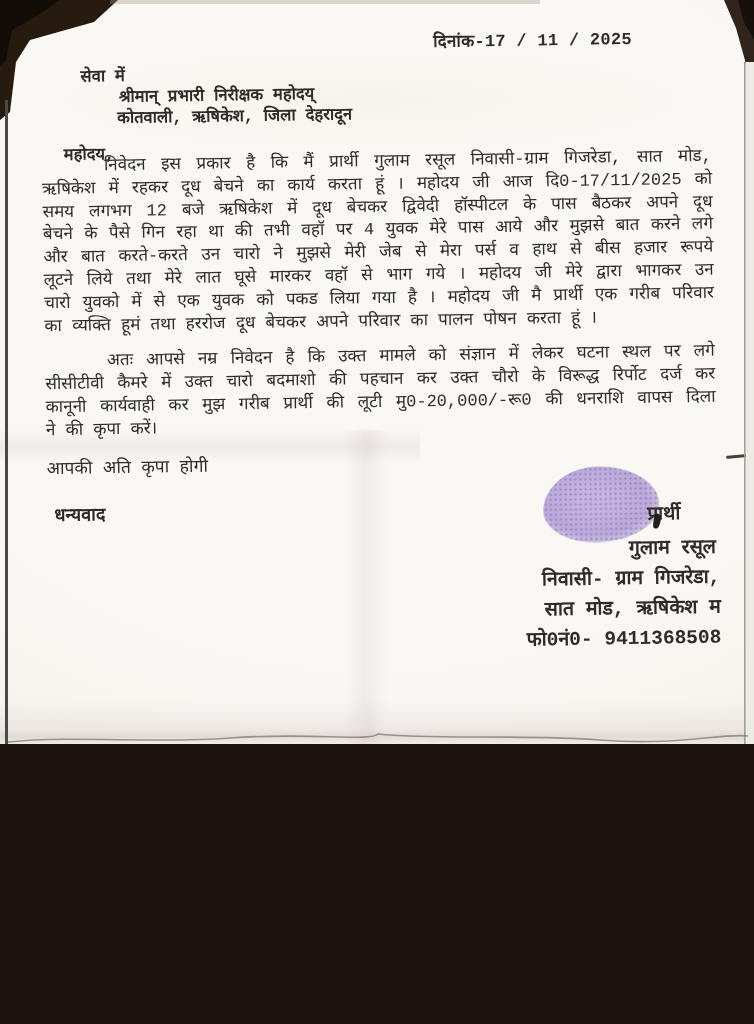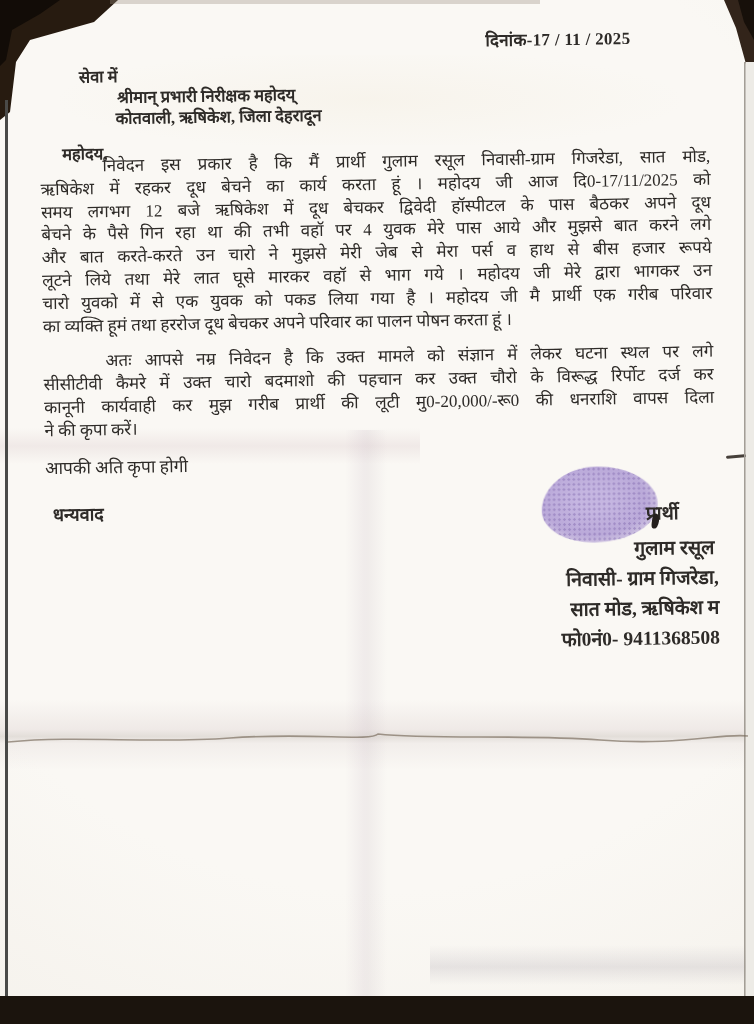--- a/index.html
+++ b/index.html
@@ -1,18 +1,18 @@
 <!DOCTYPE html>
 <html><head>
 <meta charset="utf-8">
 <style>
   html,body{margin:0;padding:0;background:#1b140d;}
-  .photo{position:relative;width:754px;height:996px;overflow:hidden;
+  .photo{position:relative;width:754px;height:744px;overflow:hidden;
          background:radial-gradient(120% 90% at 50% 40%, #faf8f4 55%, #f2eee7 100%);
-         font-family:Liberation Serif, serif;color:#2e2b28;}
+         font-family:Liberation Mono, monospace;color:#2e2b28;}
   
   .frame-svg{position:absolute;inset:0;z-index:6;pointer-events:none;}
   
   .crease{position:absolute;pointer-events:none;z-index:1;}
   .crease-h-main{left:0;top:700px;width:754px;height:70px;
     background:linear-gradient(180deg, rgba(190,170,168,0) 0%, rgba(196,176,178,.20) 42%, rgba(122,104,96,.18) 52%, rgba(200,184,186,.16) 62%, rgba(190,170,168,0) 100%);}
   .crease-h-upper{left:0;top:428px;width:420px;height:36px;
     background:linear-gradient(180deg, rgba(205,180,185,0) 0%, rgba(205,180,185,.22) 50%, rgba(205,180,185,0) 100%);}
   .crease-v{left:345px;top:430px;width:42px;height:580px;
     background:linear-gradient(90deg, rgba(180,160,180,0) 0%, rgba(180,160,180,.14) 45%, rgba(150,130,150,.10) 55%, rgba(180,160,180,0) 100%);}

